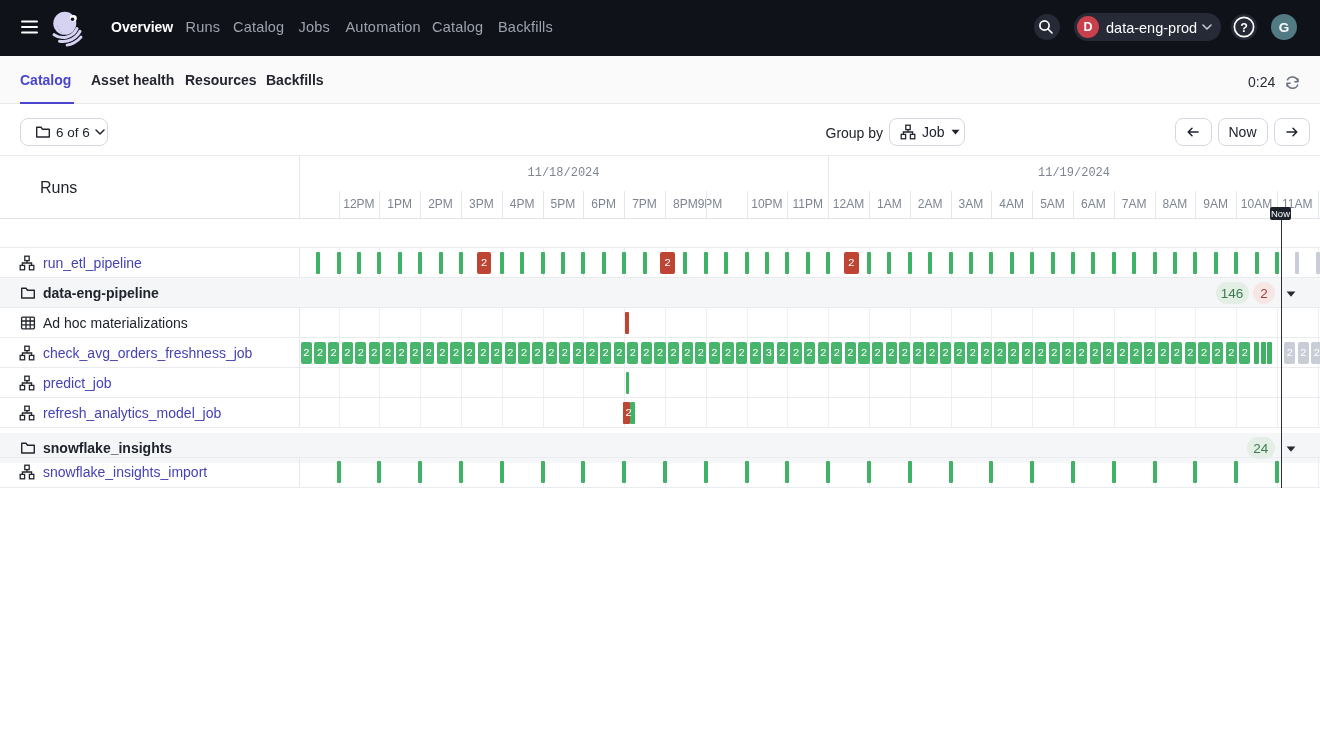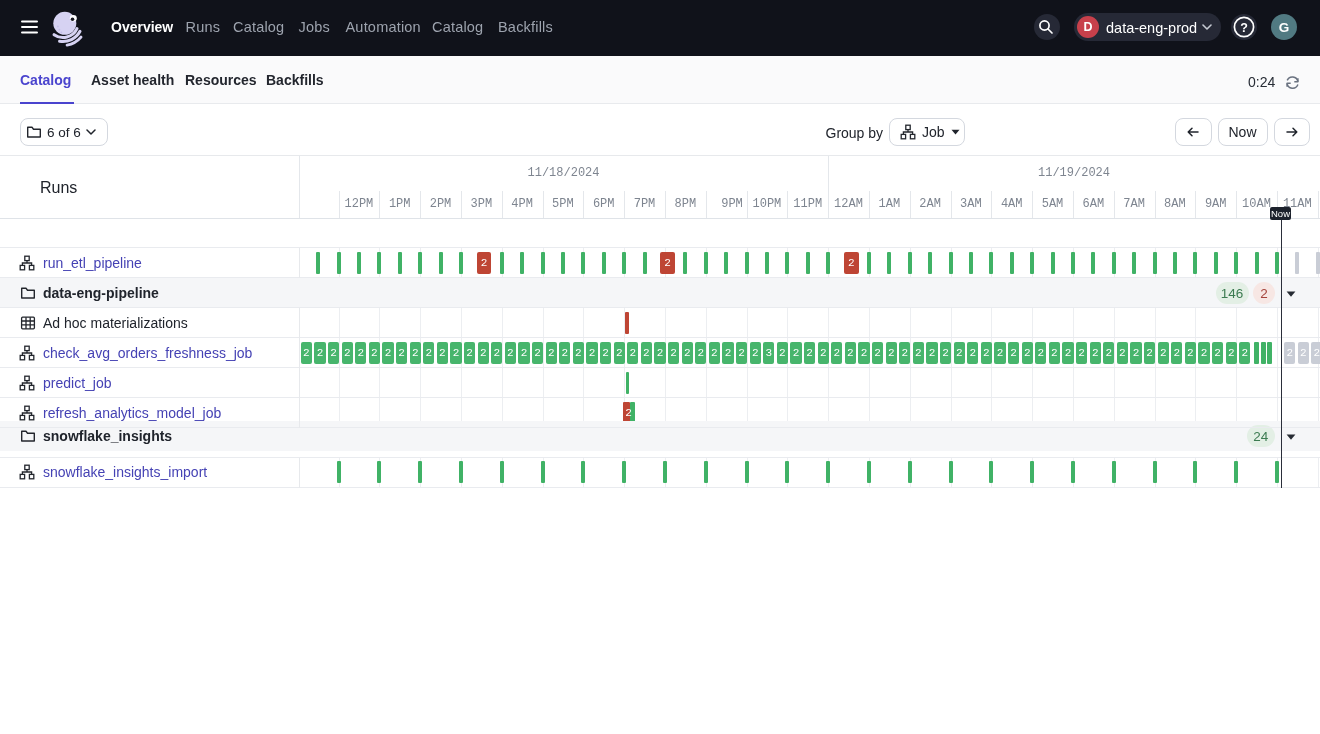--- a/index.html
+++ b/index.html
@@ -13,21 +13,21 @@
 #tabs{position:absolute;left:0;top:56px;width:1320px;height:48px;background:#fafafb;border-bottom:1px solid #e8eaed}
 .tab{position:absolute;top:16px;font-size:14px;font-weight:700;color:#23262e}
 .tab.sel{color:#4a44ce}
 
 .pill{position:absolute;top:118px;height:28px;border:1px solid #d4d8df;border-radius:8px;background:#fff;display:flex;align-items:center;font-size:14px;color:#20242c;white-space:nowrap}
 .seg{position:absolute;top:118px;height:28px;border:1px solid #d4d8df;border-radius:8px;background:#fff;display:flex;overflow:hidden}
 .seg div{display:flex;align-items:center;justify-content:center;font-size:14px;color:#20242c;border-right:1px solid #d4d8df}
 .seg div:last-child{border-right:none}
 
 #tl{position:absolute;left:0;top:155px;width:1320px;border-top:1px solid #e7e9ec}
-.hlabel{position:absolute;top:41px;font-family:Liberation Mono, monospace;font-size:12px;color:#7e8590;transform:translateX(-50%);white-space:nowrap}
+.hlabel{position:absolute;top:41px;font-family:Liberation Sans, sans-serif;font-size:12px;color:#7e8590;transform:translateX(-50%);white-space:nowrap}
 .dlabel{position:absolute;top:10px;font-family:'Liberation Mono',monospace;font-size:12px;color:#7e8590;transform:translateX(-50%)}
 .row{position:absolute;left:0;width:1320px;height:30px}
 .row.group{background:#f5f6f8}
 .rowborder{position:absolute;left:0;width:1320px;height:1px;background:#e9ebef}
 .gline{position:absolute;top:0;width:1px;height:30px;background:#eceef1}
 .lbl{position:absolute;left:43px;top:7px;font-size:14px;color:#20242c;white-space:nowrap}
 .lbl.b{font-weight:700}
 .lbl.link{color:#4542b4}
 .bar{position:absolute;top:4px;height:22px;border-radius:1px}
 .g{background:#40b266}
@@ -88,21 +88,21 @@
       <span class="tab" style="left:266px">Backfills</span>
       <span class="abs" style="left:1248px;top:18px;font-size:14px;color:#272c35">0:24</span>
     </div>
     <div class="abs" style="left:20px;top:102px;width:54px;height:2px;background:#4a44ce"></div>
     <svg class="abs" style="left:1285px;top:75px" width="15" height="15" viewBox="0 0 15 15">
 <path d="M2.2 5.4 A5.6 5.6 0 0 1 12.9 6.6" fill="none" stroke="#6a7280" stroke-width="1.5"></path>
 <path d="M12.9 9.6 A5.6 5.6 0 0 1 2.1 8.4" fill="none" stroke="#6a7280" stroke-width="1.5"></path>
 <path d="M12.9 3.2 V6.8 H9.3" fill="none" stroke="#6a7280" stroke-width="1.5" stroke-linejoin="round"></path>
 <path d="M2.1 11.8 V8.2 H5.7" fill="none" stroke="#6a7280" stroke-width="1.5" stroke-linejoin="round"></path>
 </svg>
-    <div class="pill" style="left:20px;width:88px;padding-left:5px;gap:5px">
+    <div class="pill" style="left:20px;width:88px;padding-left:14px;gap:5px">
       <svg width="16" height="16" viewBox="0 0 16 16" style="flex:none">
         <path d="M1.7 13 V3.3 h4.3 l1.5 1.9 h6.8 V13 z" fill="none" stroke="#23262d" stroke-width="1.4" stroke-linejoin="round"></path>
       </svg>
       <span style="font-size:13.5px">6 of 6</span>
       <svg width="10" height="6" viewBox="0 0 10 6" style="flex:none">
         <path d="M1 1 L5 5 L9 1" stroke="#20242c" stroke-width="1.5" fill="none" stroke-linecap="round" stroke-linejoin="round"></path>
       </svg>
     </div>
     <span class="abs" style="left:825.5px;top:125px;font-size:14px;color:#20242c">Group by</span>
     <div class="pill" style="left:889px;width:76px;padding-left:10px;gap:6px">
@@ -136,21 +136,21 @@
       <span class="dlabel" style="left:1074.0px">11/19/2024</span>
       <span class="hlabel" style="left:358.9px">12PM</span>
       <span class="hlabel" style="left:399.7px">1PM</span>
       <span class="hlabel" style="left:440.5px">2PM</span>
       <span class="hlabel" style="left:481.3px">3PM</span>
       <span class="hlabel" style="left:522.1px">4PM</span>
       <span class="hlabel" style="left:562.9px">5PM</span>
       <span class="hlabel" style="left:603.7px">6PM</span>
       <span class="hlabel" style="left:644.5px">7PM</span>
       <span class="hlabel" style="left:685.3px">8PM</span>
-      <span class="hlabel" style="left:732px">9PM</span>
+      <span class="hlabel" style="left:710px">9PM</span>
       <span class="hlabel" style="left:766.9px">10PM</span>
       <span class="hlabel" style="left:807.7px">11PM</span>
       <span class="hlabel" style="left:848.5px">12AM</span>
       <span class="hlabel" style="left:889.3px">1AM</span>
       <span class="hlabel" style="left:930.1px">2AM</span>
       <span class="hlabel" style="left:970.9px">3AM</span>
       <span class="hlabel" style="left:1011.7px">4AM</span>
       <span class="hlabel" style="left:1052.5px">5AM</span>
       <span class="hlabel" style="left:1093.3px">6AM</span>
       <span class="hlabel" style="left:1134.1px">7AM</span>
@@ -501,21 +501,21 @@
             <rect x="1.2" y="10.4" width="4.4" height="4.4"></rect>
             <rect x="10.4" y="10.4" width="4.4" height="4.4"></rect>
             <path d="M8 5.6 V8 M3.4 10.4 V8 H12.6 V10.4"></path>
           </g>
         </svg>
         <span class="lbl link">refresh_analytics_model_job</span>
         <div class="bar r" style="left:622.5px;width:7.5px;top:4px;height:22px"></div>
         <div class="bar g" style="left:630.0px;width:5.0px;top:4px;height:22px"></div>
         <span class="abs" style="left:622.5px;top:4px;width:12px;height:22px;color:#fff;font-family:'Liberation Mono',monospace;font-size:11px;display:flex;align-items:center;justify-content:center">2</span>
       </div>
-      <div class="row group" style="top:266px">
+      <div class="row group" style="top:278px">
         <svg class="abs" style="left:20px;top:7px" width="16" height="16" viewBox="0 0 16 16">
           <path d="M1.7 13 V3.3 h4.3 l1.5 1.9 h6.8 V13 z" fill="none" stroke="#23262d" stroke-width="1.4" stroke-linejoin="round"></path>
         </svg>
         <span class="lbl b">snowflake_insights</span>
         <div class="badge bg-g" style="left:1246.5px;width:28.5px">24</div>
         <svg class="abs" style="left:1286px;top:12.5px" width="10" height="6" viewBox="0 0 10 6">
           <path d="M0.6 0.5 H9.4 L5 5.7 Z" fill="#262b33"></path>
         </svg>
       </div>
       <div class="row" style="top:302px">

